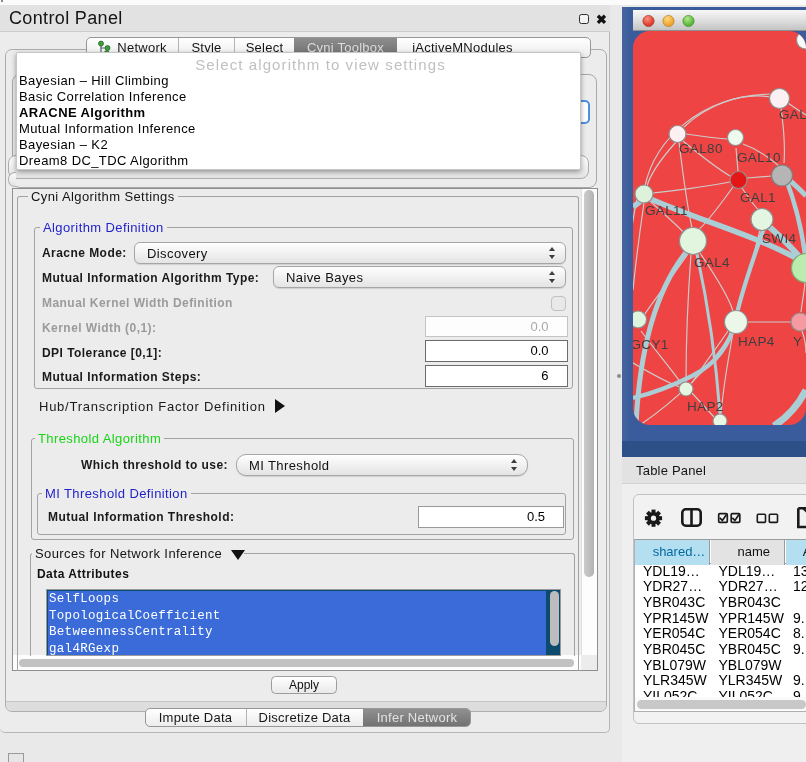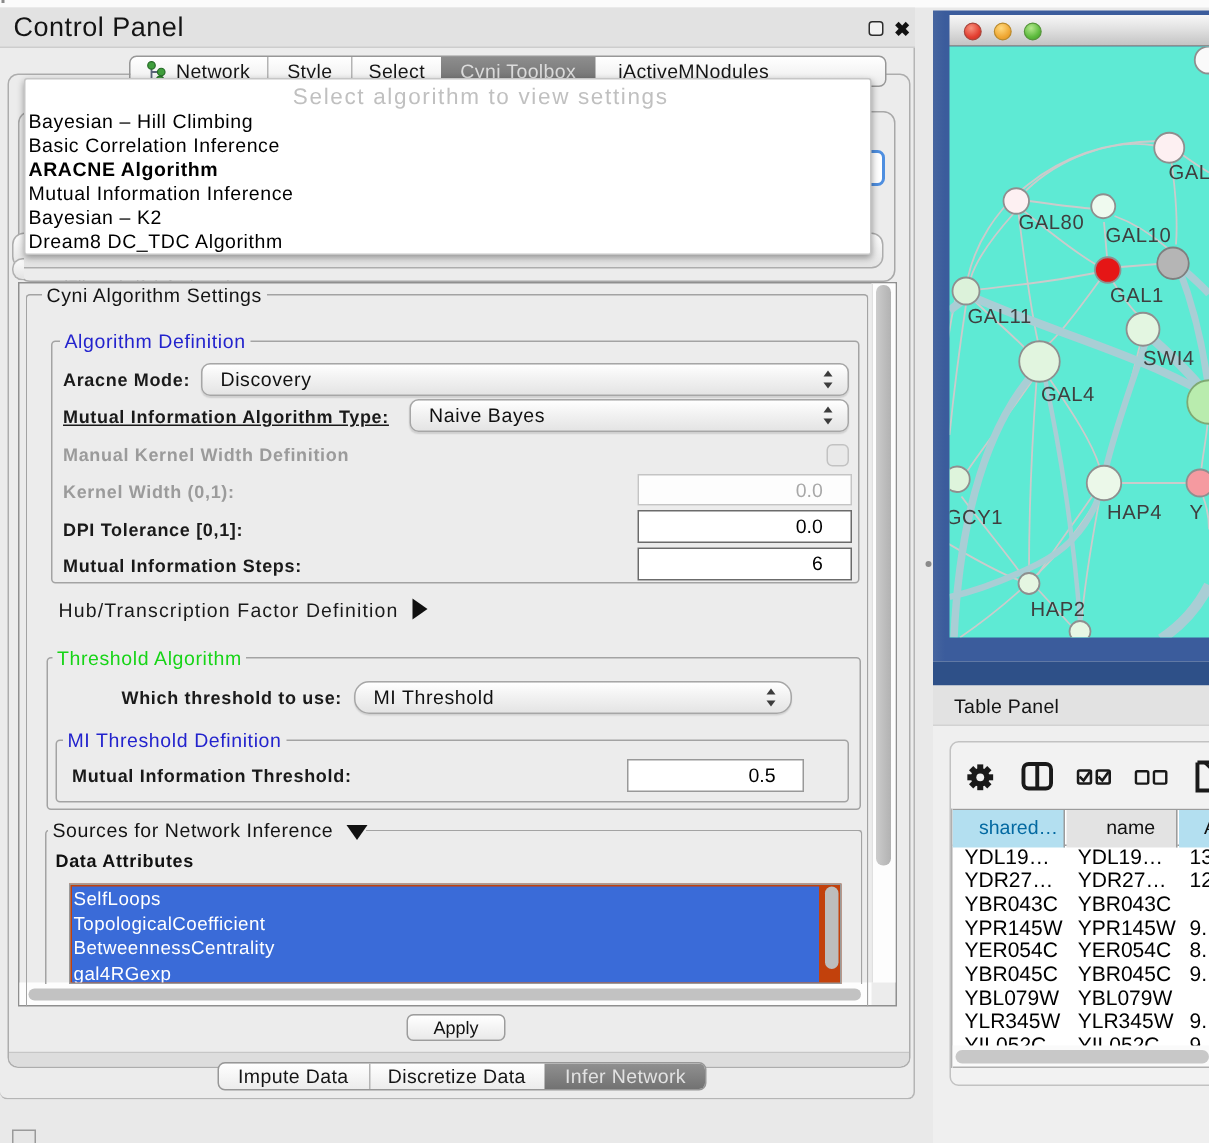--- a/index.html
+++ b/index.html
@@ -74,21 +74,21 @@
 
 <div class="fs" style="left:34px;top:227px;width:539px;height:162px;"></div>
 <div class="fslab" style="left:40px;top:221px;color:#2323cd;">Algorithm Definition</div>
 
 <div class="row-label" style="left:42px;top:247px;">Aracne Mode:</div>
 <div class="combo" style="left:134px;top:242px;width:432px;height:22px;">
     <span class="tx">Discovery</span>
     <span class="arr"></span>
   </div>
 
-<div class="row-label" style="left:42px;top:272px;text-decoration:underline;">Mutual Information Algorithm Type:</div>
+<div class="row-label" style="left:42px;top:272px;">Mutual Information Algorithm Type:</div>
 <div class="combo" style="left:273px;top:266px;width:293px;height:22px;">
     <span class="tx">Naive Bayes</span>
     <span class="arr"></span>
   </div>
 
 <div class="row-label" style="left:42px;top:297px;color:#9b9b9b;">Manual Kernel Width Definition</div>
 <div class="abs" style="left:551px;top:296px;width:14.5px;height:14.5px;border:1px solid #c2c2c2;border-radius:4px;background:#e9e9e9;"></div>
 
 <div class="row-label" style="left:42px;top:322px;color:#9b9b9b;">Kernel Width (0,1):</div>
 <div class="inp" style="left:424.5px;top:316px;width:143px;height:21px;border:1px solid #c4c4c4;color:#a8a8a8;line-height:19px;background:#fdfdfd;">0.0</div>
@@ -108,29 +108,29 @@
 <div class="row-label" style="left:81px;top:459px;">Which threshold to use:</div>
 <div class="combo" style="left:236px;top:454px;width:292px;height:22px;border-radius:10px;">
     <span class="tx">MI Threshold</span>
     <span class="arr"></span>
   </div>
 
 <div class="fs" style="left:37px;top:493px;width:529px;height:42px;"></div>
 <div class="fslab" style="left:42px;top:487px;color:#2323cd;">MI Threshold Definition</div>
 
 <div class="row-label" style="left:48px;top:511px;">Mutual Information Threshold:</div>
-<div class="inp" style="left:418px;top:506px;width:118px;height:22px;border:1px solid #999;line-height:20px;">0.5</div>
+<div class="inp" style="left:418px;top:506px;width:146px;height:22px;border:1px solid #999;line-height:20px;">0.5</div>
 
 <div class="fs" style="left:30px;top:552.5px;width:544.5px;height:103px;border-bottom:none;border-radius:3px 3px 0 0;"></div>
 <div class="fslab" style="left:32px;top:547px;color:#141414;padding-right:22px;">Sources for Network Inference</div>
 <div class="abs" style="left:231px;top:550px;width:0;height:0;border-left:7.5px solid transparent;border-right:7.5px solid transparent;border-top:10px solid #111;"></div>
 
 <div class="row-label" style="left:37px;top:568px;color:#111;">Data Attributes</div>
 
-<div class="abs" style="left:46px;top:588.5px;width:514.5px;height:67.5px;border:1px solid #9a9a9a;background:#c2410c;overflow:hidden;">
+<div class="abs" style="left:46px;top:588.5px;width:514.5px;height:67.5px;border:1px solid #9a9a9a;background:#0c4a6e;overflow:hidden;font-family:Liberation Mono, monospace;">
   <div class="abs" style="left:1px;top:1px;width:498px;height:64px;background:#3a6bd8;"></div>
   <div class="abs" style="left:2px;top:1.5px;font-size:12.5px;letter-spacing:0.3px;line-height:16.5px;color:#fff;">SelfLoops<br>TopologicalCoefficient<br>BetweennessCentrality<br>gal4RGexp</div>
   <div class="abs" style="left:503px;top:1px;width:9px;height:55px;border-radius:4.5px;background:#bdbdbd;"></div>
 </div>
 
 <div class="abs" style="left:271px;top:675.5px;width:66px;height:18.5px;border:1px solid #9d9d9d;border-radius:4.5px;background:linear-gradient(#ffffff,#e9e9e9);text-align:center;line-height:17px;font-size:12px;color:#111;">Apply</div>
 
 <div class="abs" style="left:144.5px;top:708px;width:326px;height:19px;border:1px solid #979797;border-radius:5px;background:linear-gradient(#ffffff,#ececec);overflow:hidden;">
   <div class="seg" style="left:0;width:100px;">Impute Data</div>
   <div class="abs" style="left:100px;top:0;width:1px;height:19px;background:#b4b4b4;"></div>
@@ -175,21 +175,21 @@
           <stop offset="0.6" stop-color="#5cba3c"></stop>
           <stop offset="1" stop-color="#3f9a28"></stop>
         </radialGradient>
     </defs>
     <circle cx="15.5" cy="11" r="5.6" fill="url(#rg)" stroke="#a8463c" stroke-width="0.8"></circle>
     <circle cx="35.5" cy="11" r="5.6" fill="url(#yg)" stroke="#b98a2e" stroke-width="0.8"></circle>
     <circle cx="55.5" cy="11" r="5.6" fill="url(#gg)" stroke="#56953c" stroke-width="0.8"></circle>
   </svg>
 </div>
 
-<div class="abs" style="left:633px;top:31px;width:173px;height:394px;background:#5eead4;overflow:hidden;">
+<div class="abs" style="left:633px;top:31px;width:173px;height:394px;background:#ef4444;overflow:hidden;border-radius:17px;">
 <svg width="173" height="394" viewBox="633 31 173 394" style="position:absolute;left:0;top:0;">
   <g fill="none" stroke="#cbcbcb" stroke-width="1.2">
     <path d="M 770 97 C 740 92 706 106 684 127"></path>
     <path d="M 772 94 C 700 95 655 140 645 186"></path>
     <path d="M 686 134 C 700 136 715 138 727 139"></path>
     <path d="M 683 141 C 700 155 720 170 730 176"></path>
     <path d="M 679 142 C 683 175 688 210 692 228"></path>
     <path d="M 736 148 L 738 171"></path>
     <path d="M 743 144 C 760 150 772 160 779 166"></path>
     <path d="M 781 108 C 784 130 785 150 784 163"></path>

